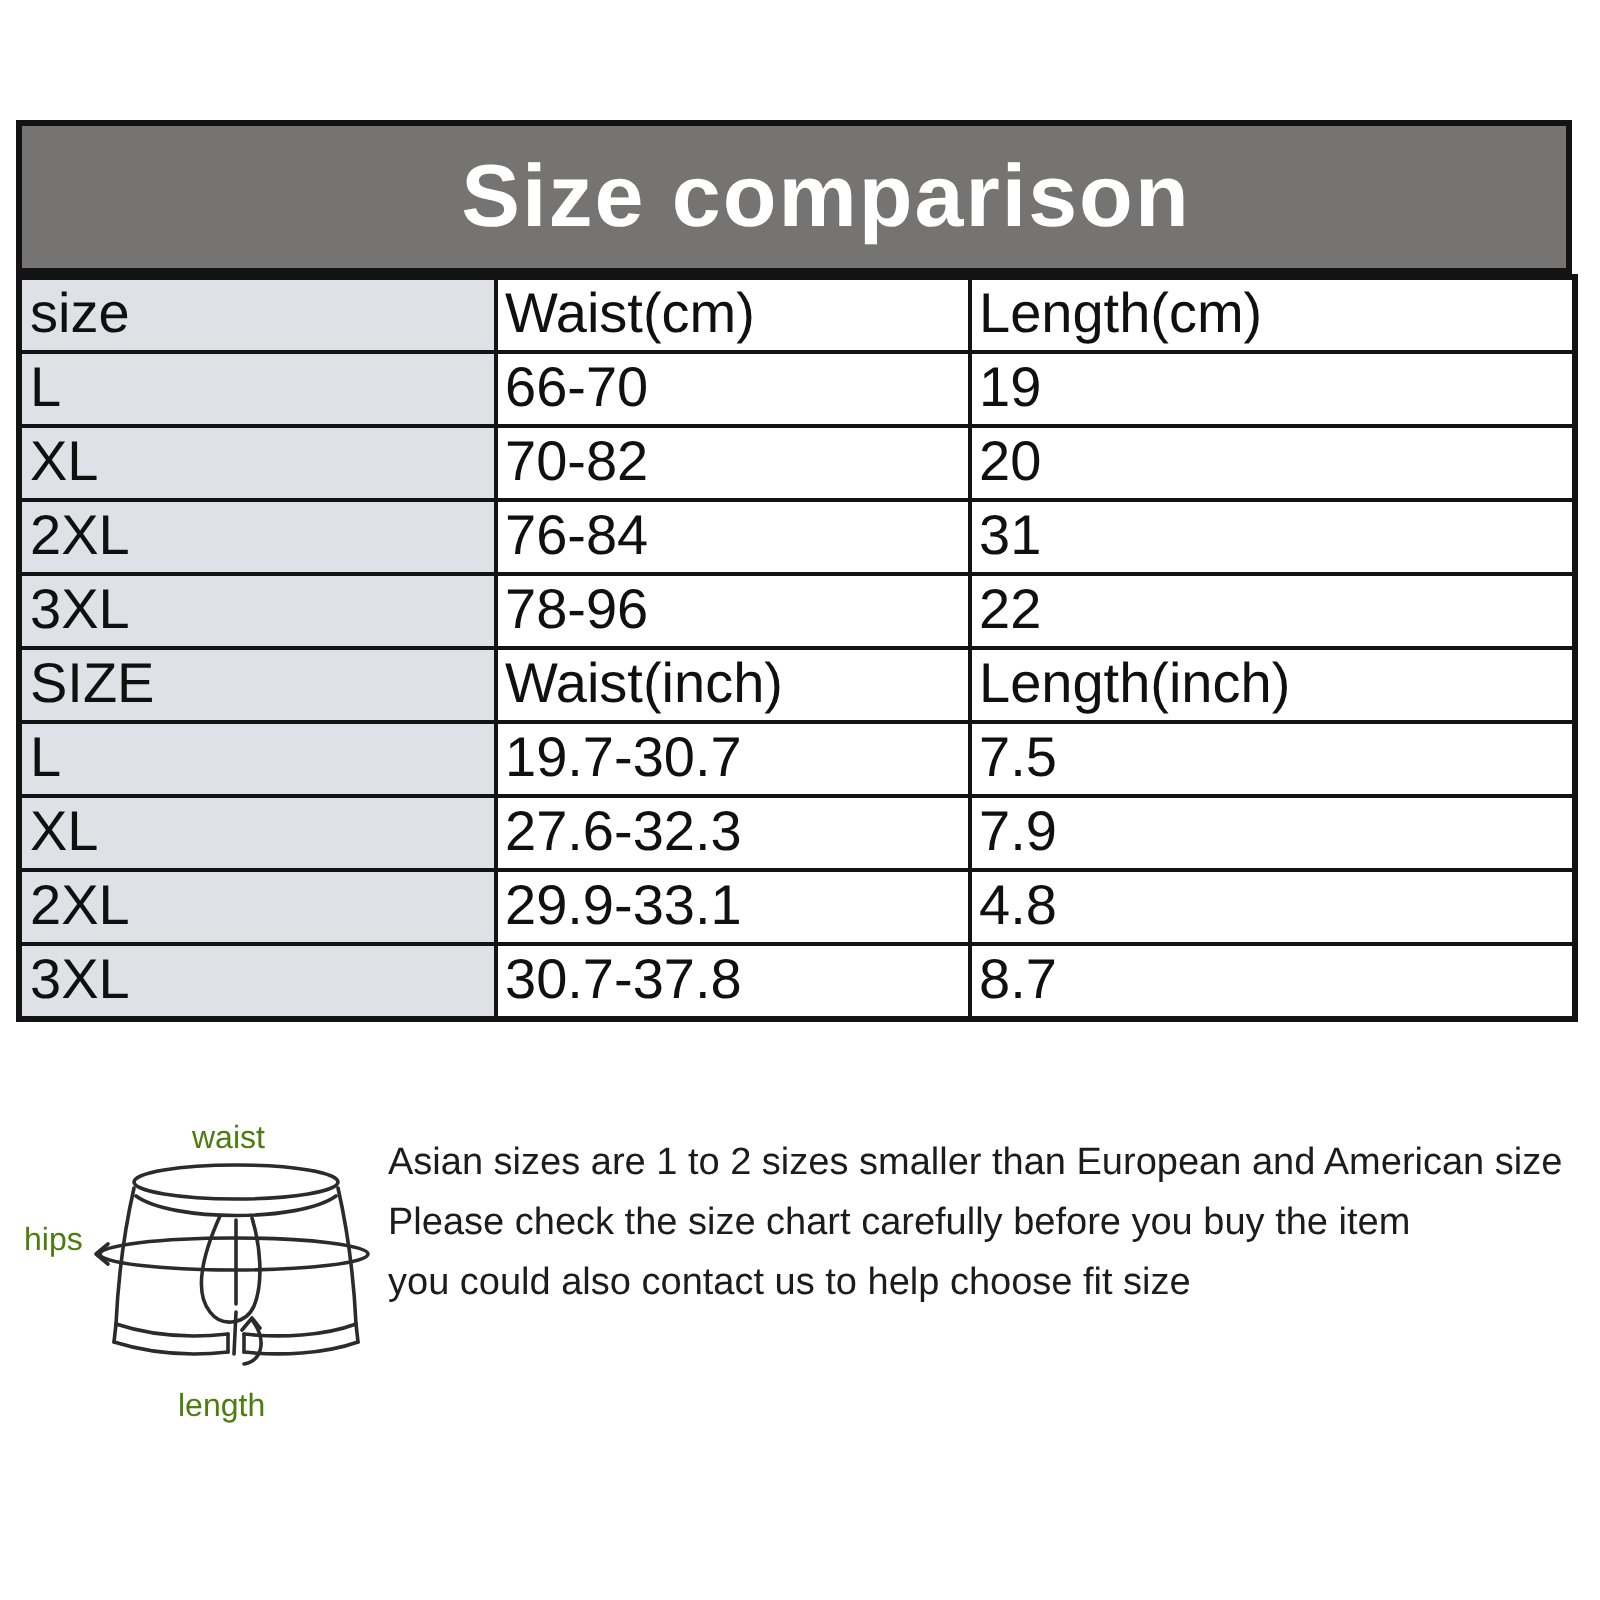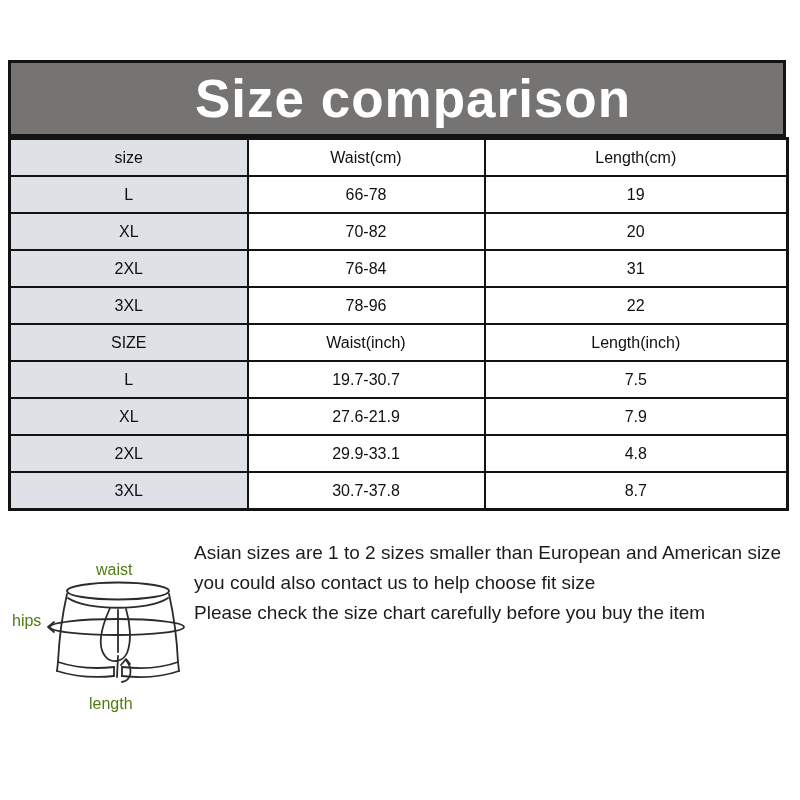--- a/index.html
+++ b/index.html
@@ -10,51 +10,51 @@
   }
   .page{position:absolute;inset:0;}
 
   
   .banner{
     position:absolute;left:8px;top:60px;width:778px;height:77px;
     box-sizing:border-box;background:#757473;border:3px solid #131313;
     display:flex;align-items:center;justify-content:center;
   }
   .banner span{
-    color:#ffffff;font-size:53px;font-weight:bold;letter-spacing:1px;margin-left:32px;
+    color:#ffffff;font-size:44px;font-weight:bold;letter-spacing:1px;margin-left:32px;
   }
 
   
   table.size-table{
     position:absolute;left:8px;top:137px;width:778px;
     border-collapse:collapse;table-layout:fixed;
     border:3px solid #131313;
   }
   table.size-table td{
     border:2px solid #131313;
     height:33px;padding:1px 4px;
-    text-align:center;vertical-align:middle;
-    font-size:16px;line-height:1.1;color:#101010;
+    text-align:left;vertical-align:middle;
+    font-size:28px;line-height:1.1;color:#101010;
     background:#ffffff;overflow:hidden;white-space:nowrap;
   }
   table.size-table td.szcol{background:#dee1e6;}
   col.c1{width:238px;} col.c2{width:237px;} col.c3{width:303px;}
 
   
   .diagram-svg{position:absolute;left:6px;top:556px;}
   .dlabel{
     position:absolute;font-size:16px;color:#4d7c0f;line-height:1;
   }
   .dlabel.waist{left:96px;top:562px;}
   .dlabel.hips{left:12px;top:613px;}
   .dlabel.length{left:89px;top:696px;}
 
   
   .notes{
-    position:absolute;left:194px;top:538px;width:602px;
+    position:absolute;left:194px;top:567px;width:602px;
     font-size:19px;line-height:30px;color:#1c1c1c;
   }
 </style>
 </head>
 <body>
 
 <div class="page">
 
   <div class="banner">
     <span>Size comparison</span>
@@ -67,21 +67,21 @@
         <col class="c3">
       </colgroup>
     <tbody>
       <tr>
         <td class="szcol">size</td>
         <td>Waist(cm)</td>
         <td>Length(cm)</td>
       </tr>
       <tr>
         <td class="szcol">L</td>
-        <td>66-78</td>
+        <td>66-70</td>
         <td>19</td>
       </tr>
       <tr>
         <td class="szcol">XL</td>
         <td>70-82</td>
         <td>20</td>
       </tr>
       <tr>
         <td class="szcol">2XL</td>
         <td>76-84</td>
@@ -97,21 +97,21 @@
         <td>Waist(inch)</td>
         <td>Length(inch)</td>
       </tr>
       <tr>
         <td class="szcol">L</td>
         <td>19.7-30.7</td>
         <td>7.5</td>
       </tr>
       <tr>
         <td class="szcol">XL</td>
-        <td>27.6-21.9</td>
+        <td>27.6-32.3</td>
         <td>7.9</td>
       </tr>
       <tr>
         <td class="szcol">2XL</td>
         <td>29.9-33.1</td>
         <td>4.8</td>
       </tr>
       <tr>
         <td class="szcol">3XL</td>
         <td>30.7-37.8</td>
@@ -149,17 +149,17 @@
 
     <path d="M116,126 C126,124 127,113 120,104"></path>
     <path d="M115,109 L120,103 L124,108"></path>
   </svg>
   <span class="dlabel waist">waist</span>
   <span class="dlabel hips">hips</span>
   <span class="dlabel length">length</span>
 
   <div class="notes">
     <div>Asian sizes are 1 to 2 sizes smaller than European and American size</div>
+    <div>Please check the size chart carefully before you buy the item</div>
     <div>you could also contact us to help choose fit size</div>
-    <div>Please check the size chart carefully before you buy the item</div>
   </div>
 
 </div>
 
 </body></html>

